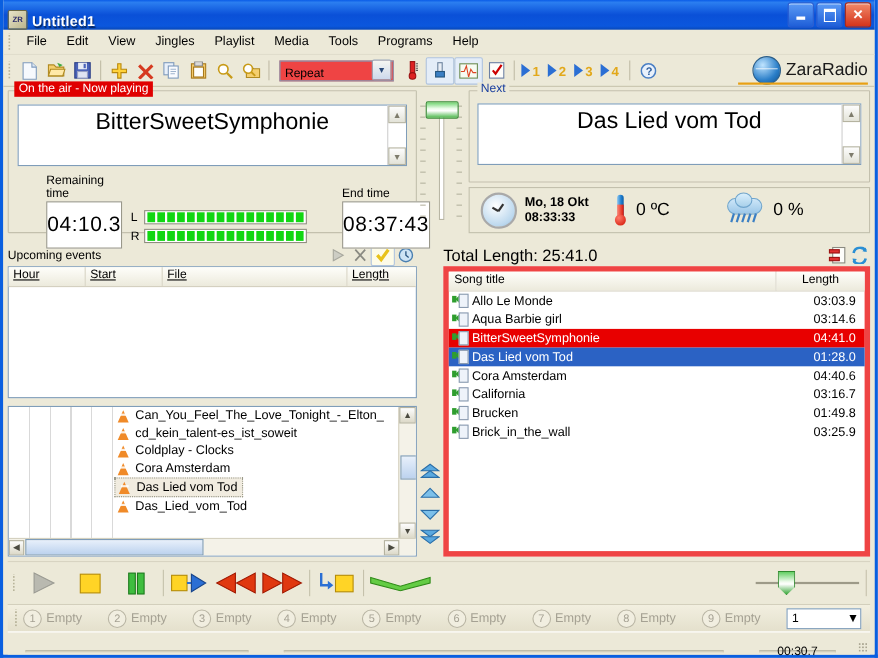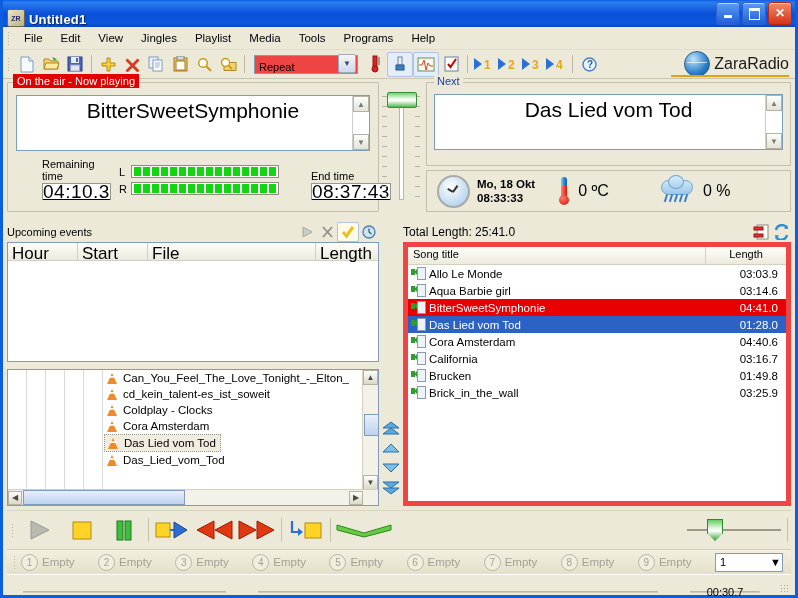--- a/index.html
+++ b/index.html
@@ -133,23 +133,23 @@
   }
   .vsb .ar{
     height:16px;background:linear-gradient(to bottom,#fdfdfd,#e3e3d8);
     border:1px solid #b5b3a0;box-sizing:border-box;
     display:flex;align-items:center;justify-content:center;font-size:8px;color:#7e7c6c;
   }
   .timerow{display:flex;align-items:flex-end;margin-top:7px;}
   .timeblk{width:88px;margin-left:26px;}
   .timeblk .lbl{font-size:11px;color:#000;margin-bottom:1px;}
   .timeblk .val{
-    border:1px solid #9a988a;background:#fff;height:17px;
+    border:1px solid #9a988a;background:#fff;height:43px;
     font-size:19px;display:flex;align-items:center;justify-content:center;
-    box-sizing:border-box;letter-spacing:.5px;text-decoration:underline;
+    box-sizing:border-box;letter-spacing:.5px;
   }
   .vublock{flex:1;padding:0 6px 1px 8px;}
   .vurow{display:flex;align-items:center;margin-bottom:4px;}
   .vurow .ch{width:12px;font-size:11px;color:#000;}
   .vumeter{
     flex:1;height:13px;border:1px solid #8f8d7e;background:#fff;
     box-sizing:border-box;padding:1px 2px;display:flex;gap:2px;align-items:center;
   }
   .seg{width:7px;height:9px;background:#12d612;flex:0 0 7px;}
   .fader{
@@ -203,23 +203,24 @@
   .upcoming-hdr{display:flex;align-items:center;height:20px;}
   .upcoming-hdr .lbl{font-size:11px;flex:1;}
   .hdrico{width:20px;height:18px;display:flex;align-items:center;justify-content:center;}
   .hdrico.framed{border:1px solid #b0c4de;background:#fdfbe8;border-radius:2px;}
   .evtable{
     border:1px solid #7f9db9;background:#fff;height:120px;flex:0 0 120px;
     box-sizing:border-box;
   }
   .evhead{display:flex;height:17px;border-bottom:1px solid #d4d0c0;background:#f4f2e8;}
   .evhead div{
-    font-size:17px;padding:1px 4px;box-sizing:border-box;
+    font-size:11px;padding:1px 4px;box-sizing:border-box;
     border-right:1px solid #d4d0c0;
     background:linear-gradient(to bottom,#fefefa,#eceadc);
+    text-decoration:underline;
   }
   .tree{
     margin-top:7px;flex:1;border:1px solid #7f9db9;background:#fff;
     box-sizing:border-box;position:relative;overflow:hidden;display:flex;
   }
   .treecols{
     width:96px;flex:0 0 96px;height:100%;
     background-image:repeating-linear-gradient(to right,transparent 0 18px,#d9d9d9 18px 19px);
   }
   .treelist{flex:1;position:relative;}
@@ -247,21 +248,21 @@
     font-size:8px;color:#4a4a40;
   }
   .sb-thumb{background:linear-gradient(to bottom,#e8f0fb,#bcd2ee);border:1px solid #7f9db9;}
   .mid-arrows{
     width:24px;flex:0 0 24px;display:flex;flex-direction:column;justify-content:flex-end;
     align-items:center;padding-bottom:12px;gap:7px;
   }
   .arwbtn{width:18px;height:13px;display:flex;align-items:center;justify-content:center;}
   .mid-right{flex:1;display:flex;flex-direction:column;}
   .pl-hdr{display:flex;align-items:center;height:20px;}
-  .pl-hdr .lbl{flex:1;font-size:12px;}
+  .pl-hdr .lbl{flex:1;font-size:15px;}
   .plist{
     flex:1;border:5px solid #ef4444;background:#fff;box-sizing:border-box;
     display:flex;flex-direction:column;min-height:0;
   }
   .plhead{display:flex;height:17px;border-bottom:1px solid #d4d0c0;flex:0 0 17px;}
   .plhead div{
     font-size:11px;padding:1px 5px;box-sizing:border-box;border-right:1px solid #d4d0c0;
     background:linear-gradient(to bottom,#fefefa,#eceadc);
   }
   .plrow{display:flex;align-items:center;height:17px;font-size:11.5px;padding-left:3px;}

